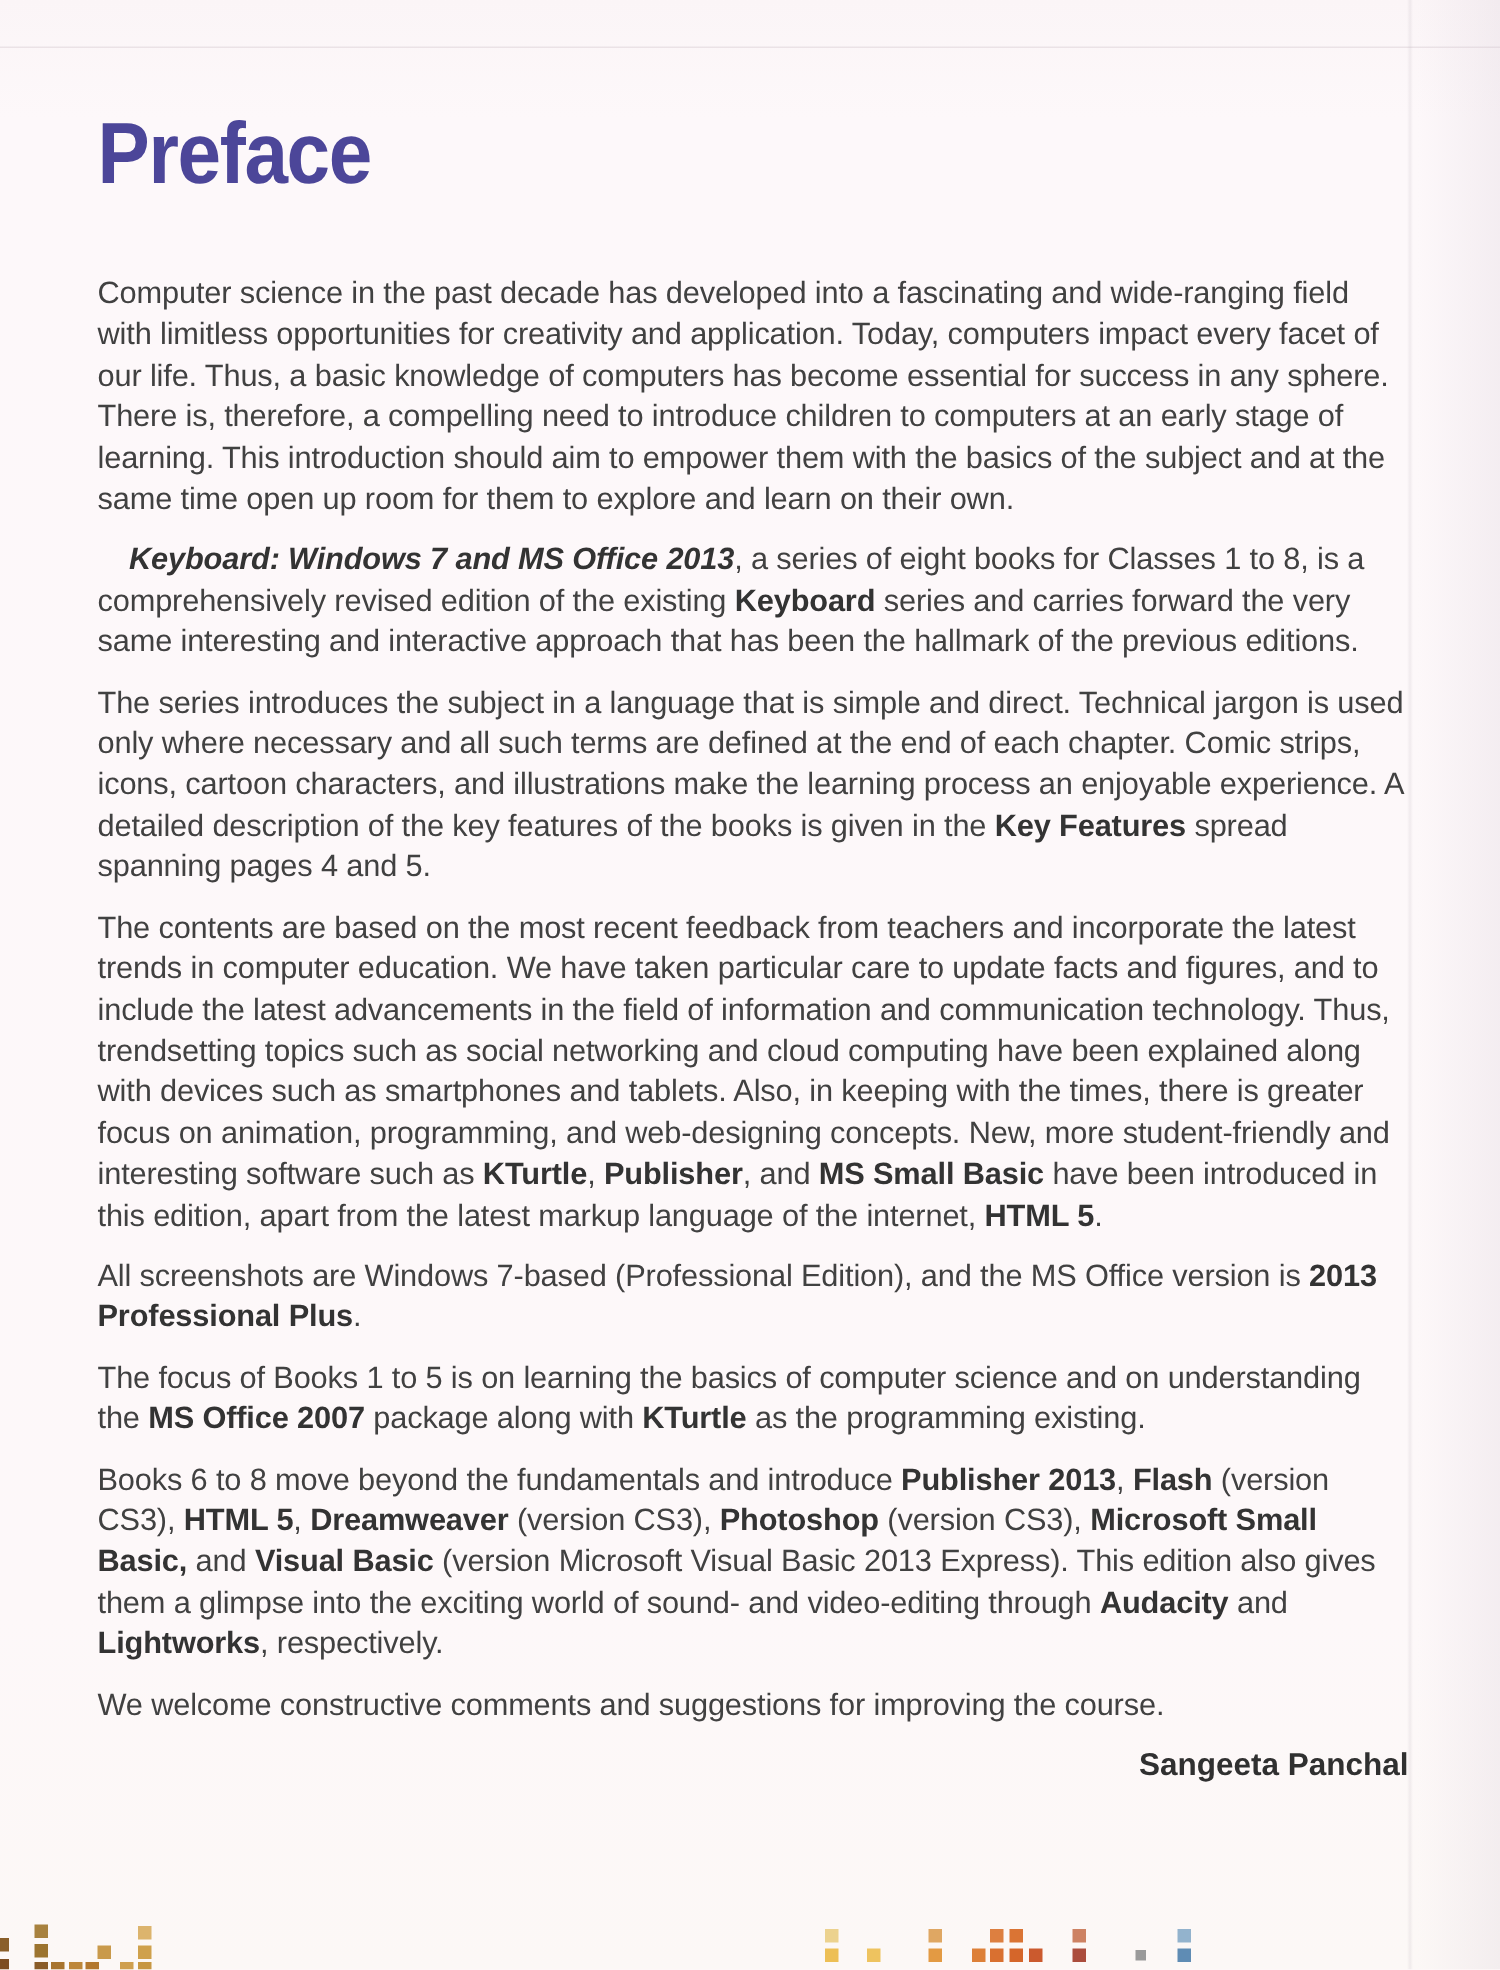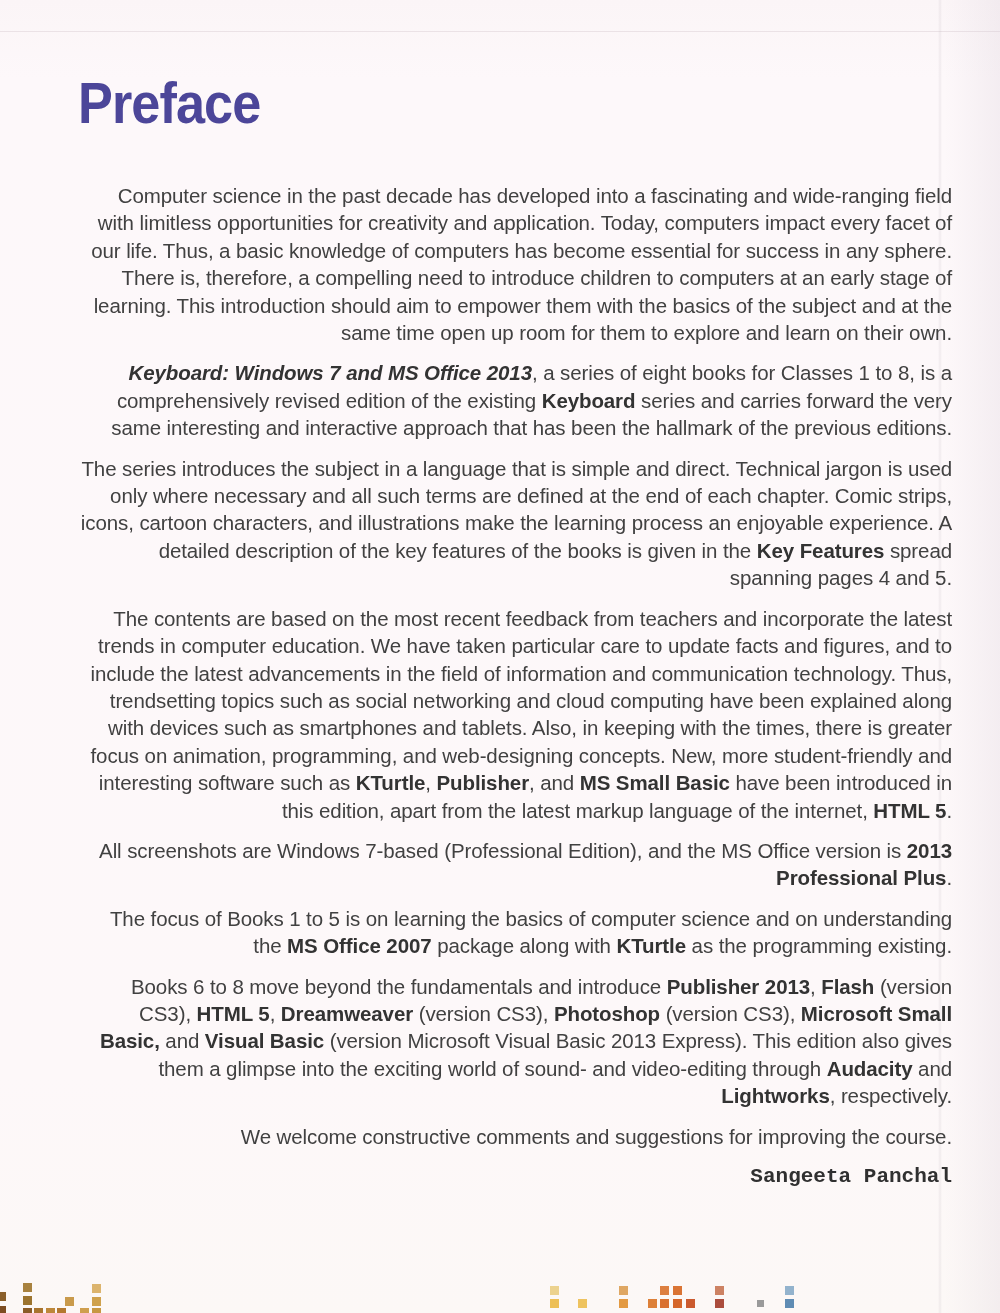--- a/index.html
+++ b/index.html
@@ -22,44 +22,43 @@
   }
   .crease-right {
     position:absolute; top:0; bottom:0; right:58px; width:4px;
     background:linear-gradient(90deg, rgba(0,0,0,0), rgba(175,165,175,0.16), rgba(0,0,0,0));
   }
   .edge-shade-right {
     position:absolute; top:0; bottom:0; right:0; width:55px;
     background:linear-gradient(270deg, rgba(210,198,210,0.22), rgba(210,198,210,0));
   }
   .content {
-    position:absolute; left:78px; top:74px; width:874px;
+    position:absolute; left:65px; top:74px; width:874px;
   }
   .doc-title {
     margin:0 0 50px 0;
     font-size:58px; line-height:1; font-weight:bold;
     letter-spacing:-1px;
     color:var(--title-color);
     transform:scaleX(0.9); transform-origin:left center;
   }
   .paragraphs p {
     margin:0 0 13px 0;
     font-size:20.5px; line-height:27.4px;
     letter-spacing:-0.1px;
     color:var(--text-color);
-    text-align:right;
+    text-align:left;
   }
   .paragraphs .b { font-weight:bold; color:var(--bold-color); }
-  .paragraphs .i { font-style:italic; }
+  .paragraphs .i { font-style:italic;margin-left:21px; }
   .signature {
     margin-top:7px;
     text-align:right;
     font-size:21px; line-height:28.5px; font-weight:bold;
     color:#303030;
-    font-family:Liberation Mono, monospace;
   }
   .decor { position:absolute; inset:0; pointer-events:none; }
   .sq { position:absolute; width:9px; height:9px; }
 </style>
 </head>
 <body style="--title-color: #4c4699; --text-color: #414141; --bold-color: #333333; background: rgb(253, 248, 249);">
 
 <div class="page">
   <div class="scan-line-top"></div>
   <div class="crease-right"></div>

